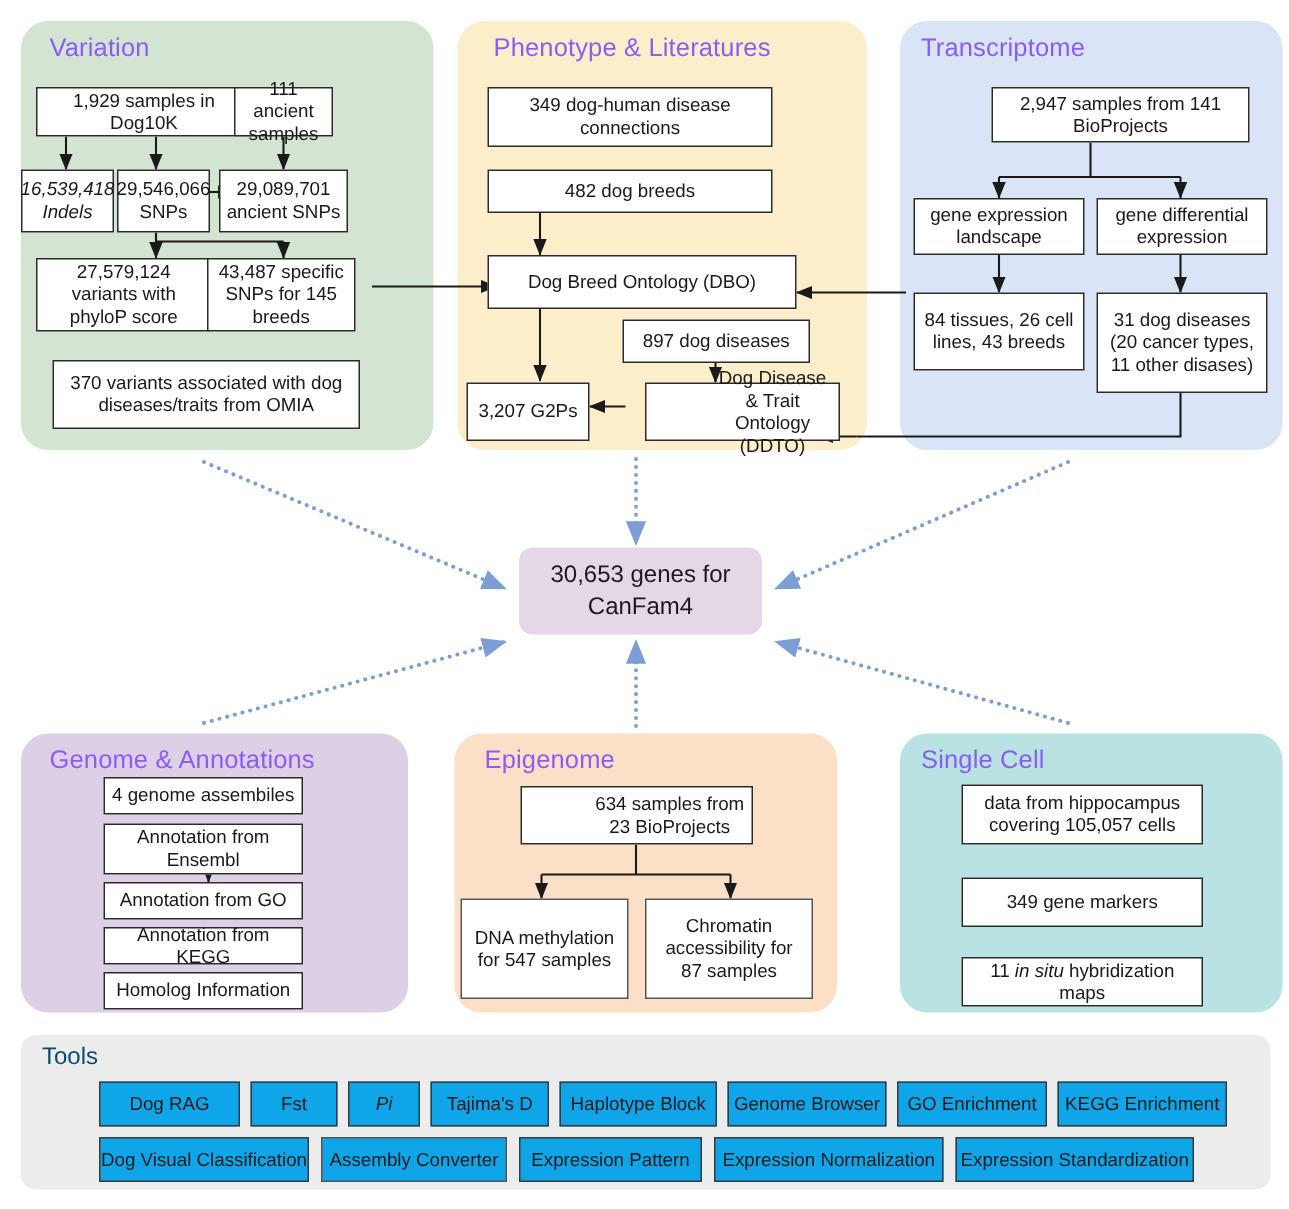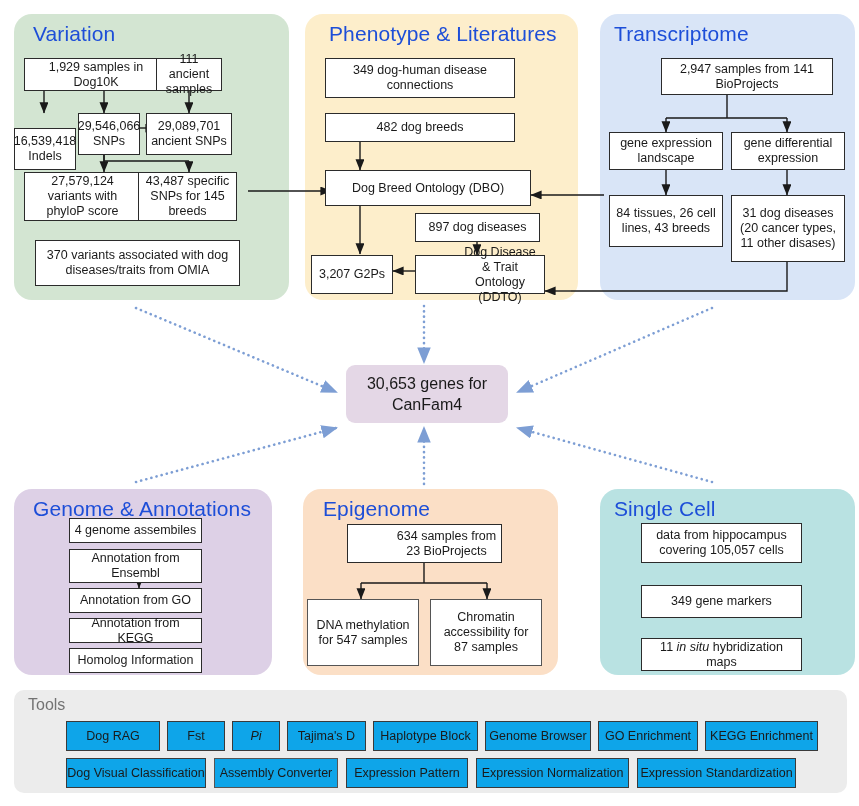--- a/index.html
+++ b/index.html
@@ -1,33 +1,33 @@
 <!DOCTYPE html>
 <html><head>
 <meta charset="utf-8">
 <style>
   html,body{margin:0;padding:0;background:#ffffff;}
   body{width:859px;height:806px;position:relative;font-family:"Liberation Sans",sans-serif;color:#1a1a1a;overflow:hidden;}
   #stage{position:relative;width:859px;height:806px;}
   svg#wires{position:absolute;left:0;top:0;width:859px;height:806px;pointer-events:none;}
 
   .panel{position:absolute;border-radius:18px;box-sizing:border-box;}
-  .panel-title{position:absolute;font-size:21px;color:#1d4ed8;letter-spacing:.1px;white-space:nowrap;}
+  .panel-title{position:absolute;font-size:17px;color:#8b5cf6;letter-spacing:.1px;white-space:nowrap;}
 
   .node{position:absolute;background:#ffffff;border:1.4px solid #2b2b2b;box-sizing:border-box;
         display:flex;align-items:center;justify-content:center;text-align:center;
         font-size:12.5px;line-height:15px;padding:2px 4px;}
   .node.grey{border-color:#555;}
   .center-node{position:absolute;background:#e4d7e6;border-radius:9px;box-sizing:border-box;
         display:flex;align-items:center;justify-content:center;text-align:center;
         font-size:16px;line-height:21px;color:#1a1a1a;}
   .tool{position:absolute;background:#0ea5e9;border:1.4px solid #3a3a3a;box-sizing:border-box;
         display:flex;align-items:center;justify-content:center;text-align:center;font-size:12.5px;}
   .tools-panel{position:absolute;background:#ececec;border-radius:10px;box-sizing:border-box;}
-  .tools-title{position:absolute;font-size:16px;color:#737373;}
+  .tools-title{position:absolute;font-size:16px;color:#0c4a6e;}
   i.it{font-style:italic;}
 </style>
 </head>
 <body>
 
 <div id="stage">
 
   <div class="panel" style="left:14px;top:14px;width:275px;height:286px;background:#d3e5d2;"></div>
   <div class="panel" style="left:305px;top:14px;width:273px;height:286px;background:#fdeecb;"></div>
   <div class="panel" style="left:600px;top:14px;width:255px;height:286px;background:#d9e5f7;"></div>
@@ -99,33 +99,33 @@
       <path d="M424,306 L424,362"></path>
       <path d="M712,308 L518,392"></path>
       <path d="M136,482 L336,428"></path>
       <path d="M424,484 L424,428"></path>
       <path d="M712,482 L518,428"></path>
     </g>
   </svg>
 
   <div class="node" style="left:24px;top:58px;width:144px;height:33px;">1,929 samples in Dog10K</div>
   <div class="node" style="left:156px;top:58px;width:66px;height:33px;">111 ancient samples</div>
-  <div class="node" style="left:14px;top:128px;width:62px;height:42px;">16,539,418 Indels</div>
+  <div class="node" style="left:14px;top:113px;width:62px;height:42px;font-style:italic;">16,539,418 Indels</div>
   <div class="node" style="left:78px;top:113px;width:62px;height:42px;">29,546,066 SNPs</div>
   <div class="node" style="left:146px;top:113px;width:86px;height:42px;">29,089,701 ancient SNPs</div>
   <div class="node" style="left:24px;top:172px;width:117px;height:49px;">27,579,124 variants with phyloP score</div>
   <div class="node" style="left:138px;top:172px;width:99px;height:49px;text-align:center;">43,487 specific SNPs for 145 breeds</div>
   <div class="node" style="left:35px;top:240px;width:205px;height:46px;">370 variants associated with dog diseases/traits from OMIA</div>
 
   <div class="node" style="left:325px;top:58px;width:190px;height:40px;">349 dog-human disease connections</div>
   <div class="node" style="left:325px;top:113px;width:190px;height:29px;">482 dog breeds</div>
   <div class="node" style="left:325px;top:170px;width:206px;height:36px;">Dog Breed Ontology (DBO)</div>
   <div class="node" style="left:415px;top:213px;width:125px;height:29px;">897 dog diseases</div>
   <div class="node" style="left:311px;top:255px;width:82px;height:39px;">3,207 G2Ps</div>
-  <div class="node" style="left:415px;top:255px;width:130px;height:39px;padding-left:44px;">Dog Disease &amp; Trait Ontology (DDTO)</div>
+  <div class="node" style="left:430px;top:255px;width:130px;height:39px;padding-left:44px;">Dog Disease &amp; Trait Ontology (DDTO)</div>
 
   <div class="node" style="left:641px;top:58px;width:172px;height:37px;margin-left:20px;">2,947 samples from 141 BioProjects</div>
   <div class="node" style="left:609px;top:132px;width:114px;height:38px;">gene expression landscape</div>
   <div class="node" style="left:731px;top:132px;width:114px;height:38px;">gene differential expression</div>
   <div class="node" style="left:609px;top:195px;width:114px;height:52px;">84 tissues, 26 cell lines, 43 breeds</div>
   <div class="node" style="left:731px;top:195px;width:114px;height:67px;">31 dog diseases (20 cancer types, 11 other disases)</div>
 
   <div class="center-node" style="left:346px;top:365px;width:162px;height:58px;">30,653 genes for CanFam4</div>
 
   <div class="node" style="left:69px;top:518px;width:133px;height:25px;">4 genome assembiles</div>

